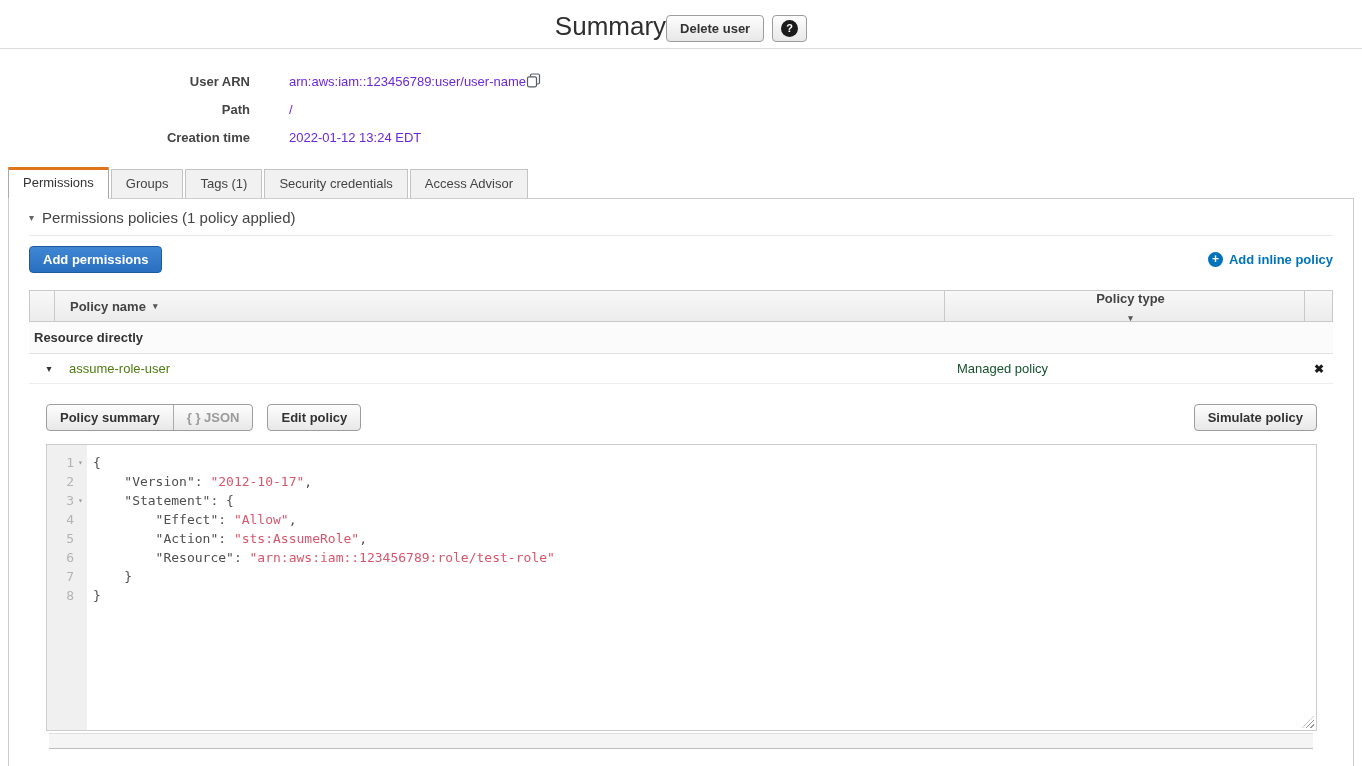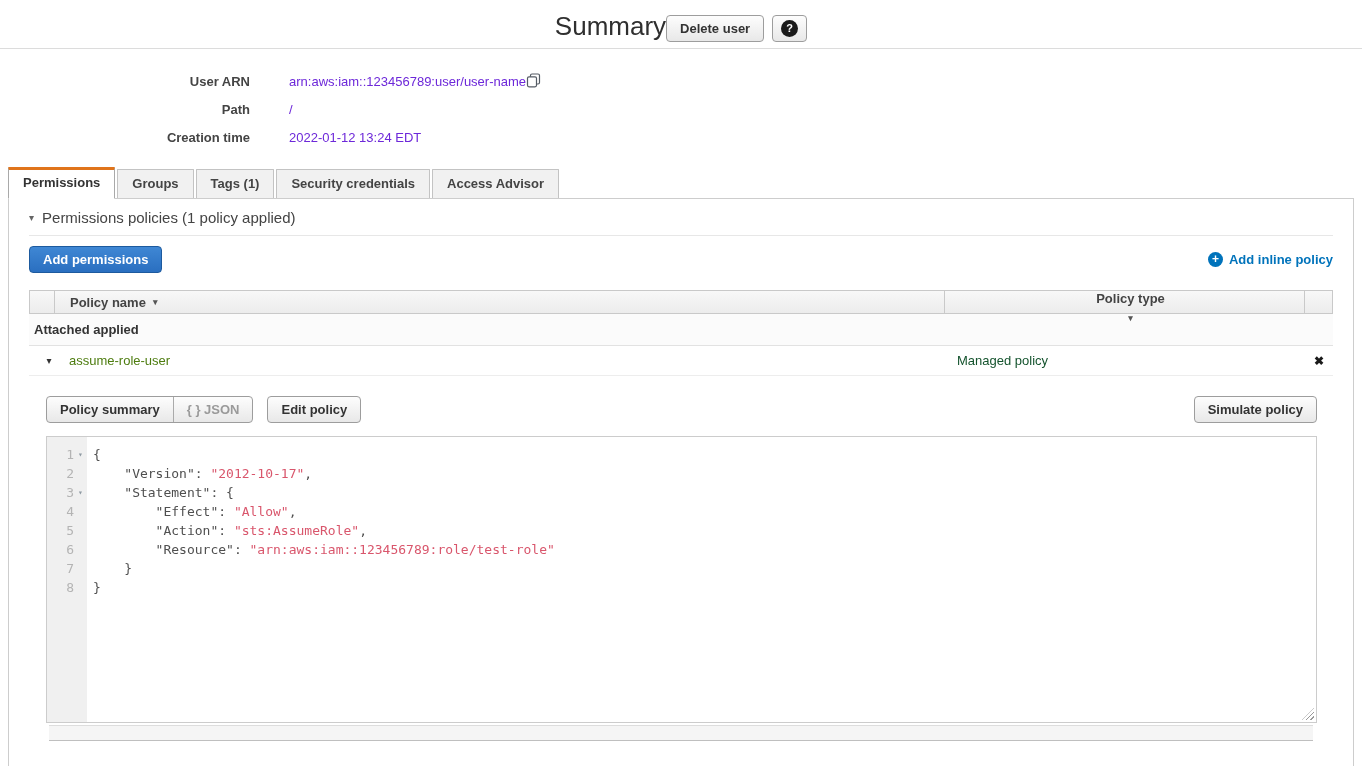--- a/index.html
+++ b/index.html
@@ -21,40 +21,40 @@
   
   .meta { padding:18px 0 16px 0; }
   .meta-row { display:flex; align-items:center; height:28px; }
   .meta-label { width:250px; text-align:right; font-weight:bold; color:#444; }
   .meta-value { margin-left:39px; color:#6d28d9; display:flex; align-items:center; }
   .copy-icon { display:inline-block; cursor:pointer; margin-top:1px; }
 
   
   .tabs { display:flex; gap:2px; margin:0 8px; align-items:flex-end; position:relative; z-index:2; }
   .tab { background:#f1f1f1; border:1px solid #c3c3c3; border-bottom:none; padding:6px 14px 7px;
-    font-weight:bold; font-size:13px; color:#444; cursor:pointer; border-radius:1px 1px 0 0; }
+    font-weight:normal; font-size:13px; color:#444; cursor:pointer; border-radius:1px 1px 0 0; }
   .tab.active { background:#fff; border:1px solid #a9a9a9; border-bottom:1px solid #fff;
     border-top:3px solid #e0741b; margin-bottom:-1px; padding:5px 14px 8px; color:#333; position:relative; z-index:3; }
 
   
   .panel { margin:0 8px; border:1px solid #cdcdcd; background:#fff; min-height:578px; position:relative; z-index:1; }
   .section-head { margin:0 20px; padding:10px 0 9px; border-bottom:1px solid #e7e7e7;
     font-size:15px; color:#444; display:flex; align-items:center; gap:8px; cursor:pointer; }
   .caret { font-size:10px; color:#666; }
   .actions-row { display:flex; justify-content:space-between; align-items:center; margin:10px 20px 0; height:26px; }
   .btn-primary { font-family:inherit; font-size:13px; font-weight:bold; color:#fff;
     background:linear-gradient(#3f87d4,#2a6fc0); border:1px solid #1d5a9e; border-radius:4px;
     padding:5px 13px; cursor:pointer; line-height:15px; }
   .inline-link { display:flex; align-items:center; gap:6px; color:#0073bb; font-weight:bold; cursor:pointer; }
   .plus-icon { display:inline-block; width:15px; height:15px; border-radius:50%; background:#0073bb;
     color:#fff; font-size:12px; font-weight:bold; text-align:center; line-height:15px; }
 
   
   .table { margin:18px 20px 0; }
-  .thead { display:flex; background:linear-gradient(#f8f8f8,#ececec); border:1px solid #c9c9c9; height:24px; align-items:stretch; }
+  .thead { display:flex; background:linear-gradient(#f8f8f8,#ececec); border:1px solid #c9c9c9; height:32px; align-items:stretch; }
   .th { display:flex; align-items:center; gap:7px; font-weight:bold; color:#444; cursor:pointer; }
   .th-exp { width:25px; border-right:1px solid #c9c9c9; }
   .th-name { flex:1; padding-left:15px; }
   .th-type { width:360px; border-left:1px solid #c9c9c9; padding-left:12px;flex-direction:column; }
   .th-end { width:28px; border-left:1px solid #c9c9c9; }
   .sort-caret { font-size:9px; color:#555; }
   .group-row { background:#fbfbfb; border-bottom:1px solid #e2e2e2; padding:8px 0 8px 5px; font-weight:bold; color:#333; }
   .prow { display:flex; align-items:center; height:30px; border-bottom:1px solid #ededed; }
   .prow .exp { width:40px; text-align:center; font-size:10px; color:#333; cursor:pointer; }
   .prow .name { flex:1; }
@@ -159,21 +159,21 @@
           <span>Policy name</span>
           <span class="sort-caret">▾</span>
         </div>
         <div class="th th-type">
           <span>Policy type</span>
           <span class="sort-caret">▾</span>
         </div>
         <div class="th th-end"></div>
       </div>
 
-      <div class="group-row">Attached applied</div>
+      <div class="group-row">Resource directly</div>
 
       <div class="prow">
         <div class="exp">▾</div>
         <div class="name"><a>assume-role-user</a></div>
         <div class="type">Managed policy</div>
         <div class="end"><span class="x-icon">✖</span></div>
       </div>
 
       <div class="detail">
         <div class="detail-toolbar">

